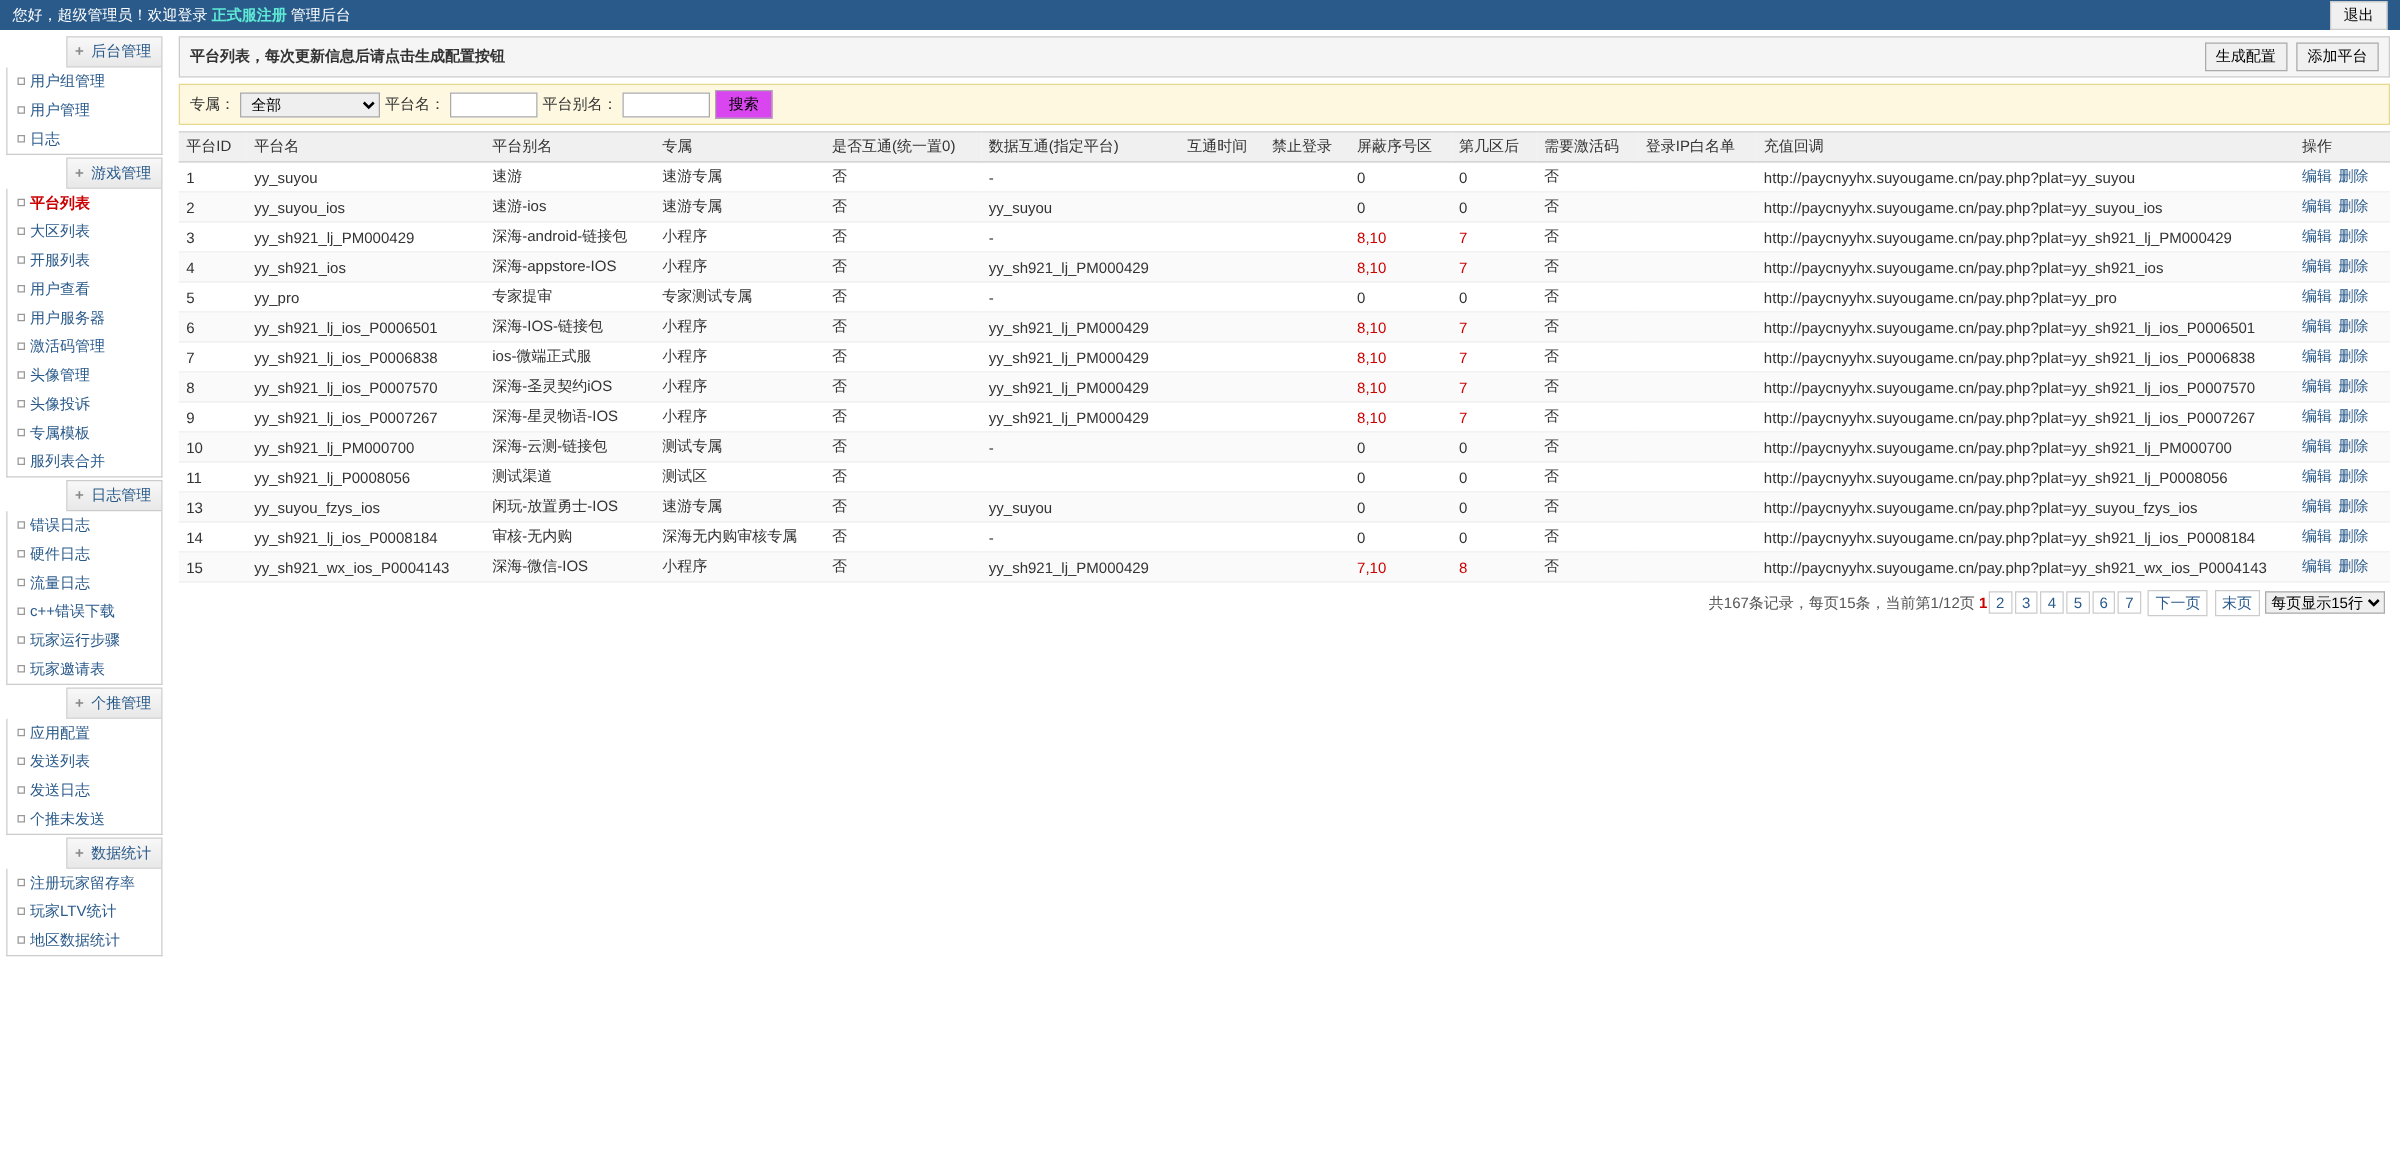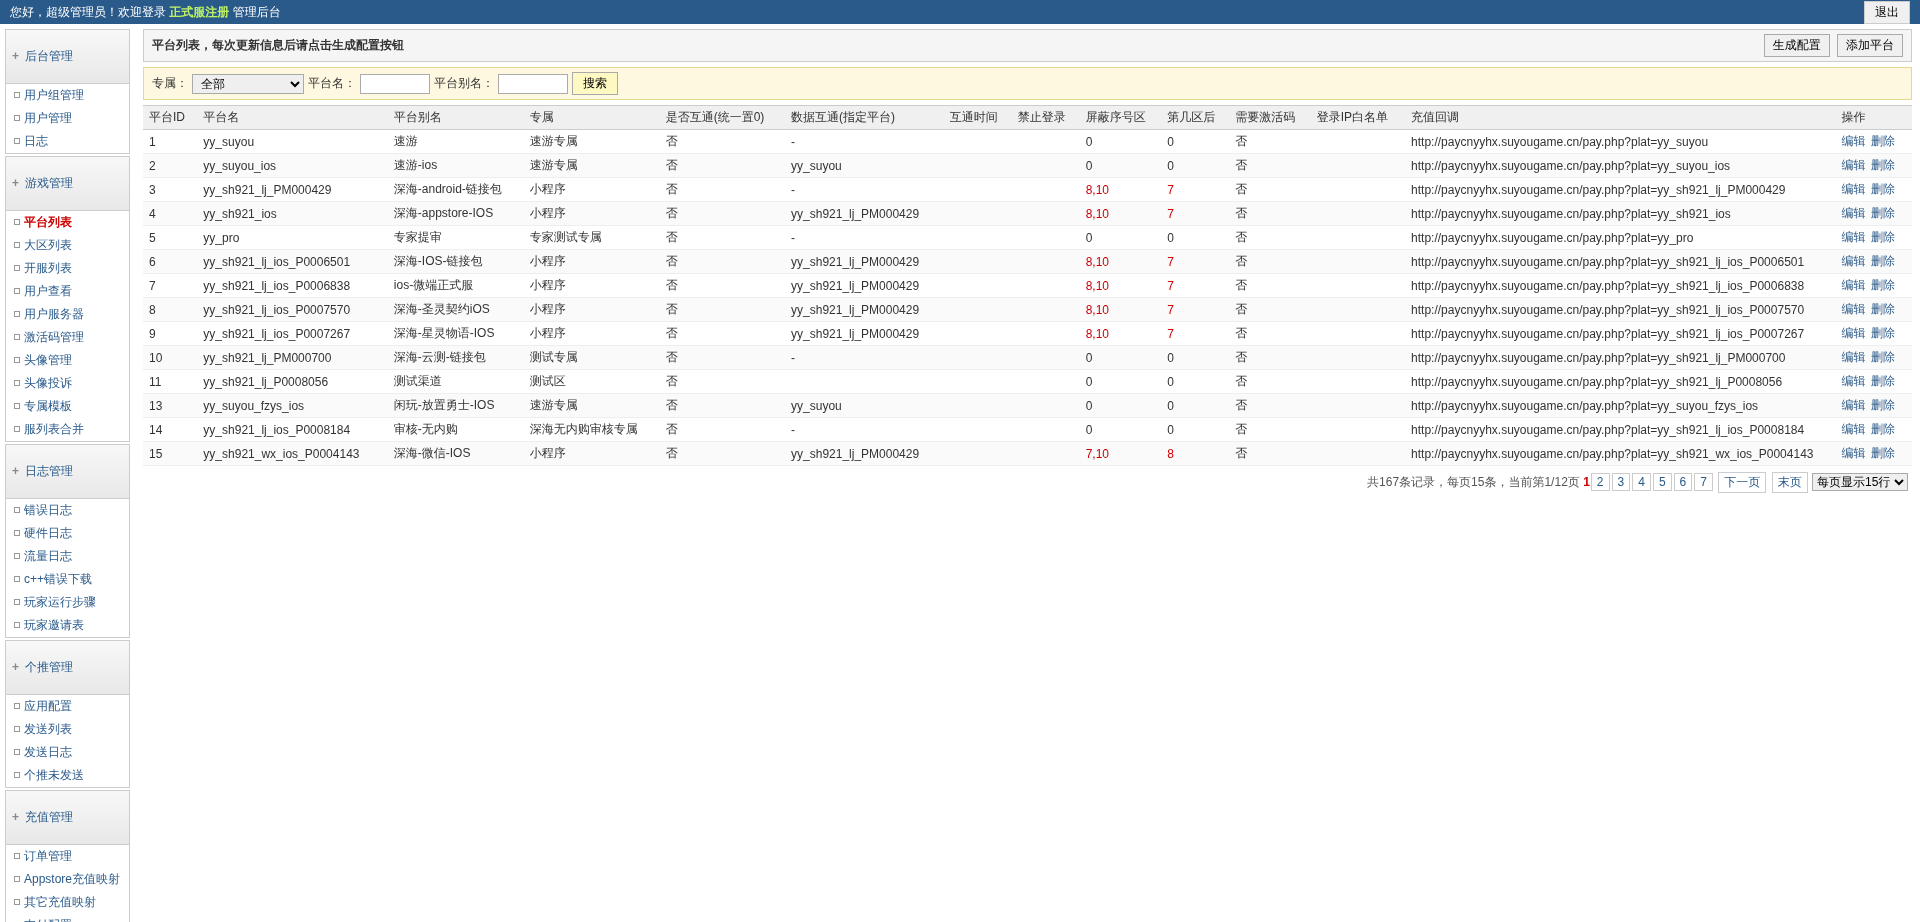--- a/index.html
+++ b/index.html
@@ -1,38 +1,38 @@
 <!DOCTYPE html>
 <html><head>
 <meta charset="utf-8">
 <style>
 * { box-sizing: border-box; margin: 0; padding: 0; }
 body { font-family: Arial, "Microsoft YaHei", sans-serif; font-size: 12px; color: #333; background: #fff; }
 .topbar { background: #2a5a8a; color: #fff; padding: 4px 10px; display: flex; justify-content: space-between; align-items: center; height: 24px; }
-.topbar a { color: #bef264; text-decoration: none; font-weight: bold; }
+.topbar a { color: #5eead4; text-decoration: none; font-weight: bold; }
 .topbar button { background: #f0f0f0; border: 1px solid #ccc; padding: 2px 10px; font-size: 12px; cursor: pointer; }
 .container { display: flex; }
 .sidebar { width: 135px; padding: 5px; }
 .side-group { margin-bottom: 2px; }
-.side-header { background: linear-gradient(#f8f8f8,#e8e8e8); border: 1px solid #ccc; padding: 18px 6px; color: #2a5a8a; font-size: 12px; cursor: pointer; }
+.side-header { background: linear-gradient(#f8f8f8,#e8e8e8); border: 1px solid #ccc; padding: 3px 6px; color: #2a5a8a; font-size: 12px; cursor: pointer; margin-left: 48px; }
 .side-header::before { content: "+"; color: #888; margin-right: 6px; font-weight: bold; }
 .side-items { border: 1px solid #ccc; border-top: none; }
 .side-item { padding: 3px 6px 3px 18px; color: #2a5a8a; cursor: pointer; position: relative; }
 .side-item::before { content: ""; position: absolute; left: 8px; top: 8px; width: 4px; height: 4px; border: 1px solid #999; }
 .side-item.active { color: #c00; font-weight: bold; }
 .main { flex: 1; padding: 5px 8px; }
 .page-head { display: flex; justify-content: space-between; align-items: center; border: 1px solid #ccc; background: #f5f5f5; padding: 4px 8px; margin-bottom: 5px; }
 .page-title { font-weight: bold; color: #333; font-family: Liberation Mono, monospace; }
 .page-head button { background: #f0f0f0; border: 1px solid #aaa; padding: 2px 8px; margin-left: 4px; cursor: pointer; font-size: 12px; }
 .filter { background: #fff8e1; border: 1px solid #e6d98f; padding: 4px 8px; margin-bottom: 5px; display: flex; align-items: center; gap: 4px; }
 .filter label { color: #333; }
 .filter select, .filter input[type=text] { border: 1px solid #aaa; padding: 1px 4px; font-size: 12px; height: 20px; }
 .filter select { width: 112px; }
 .filter input[type=text] { width: 70px; }
-.filter button { background: #fef9c3; border: 1px solid #aaa; padding: 2px 10px; cursor: pointer; font-size: 12px; }
+.filter button { background: #d946ef; border: 1px solid #aaa; padding: 2px 10px; cursor: pointer; font-size: 12px; }
 table { width: 100%; border-collapse: collapse; font-size: 12px; }
 th, td { text-align: left; padding: 3px 6px; border-bottom: 1px solid #eee; white-space: nowrap; }
 th { background: #f0f0f0; border-top: 1px solid #ccc; border-bottom: 1px solid #ccc; font-weight: normal; color: #333; }
 tr:nth-child(even) td { background: #fafafa; }
 .red { color: #c00; }
 .act a { color: #2a5a8a; text-decoration: none; margin-right: 2px; }
 .pager { text-align: right; padding: 6px 4px; color: #555; }
 .pager .cur { color: #c00; font-weight: bold; }
 .pager a, .pager span.pg { display: inline-block; border: 1px solid #ccc; padding: 1px 5px; margin: 0 1px; color: #2a5a8a; text-decoration: none; cursor: pointer; }
 .pager select { border: 1px solid #aaa; font-size: 12px; }
@@ -86,30 +86,20 @@
           <div class="side-item">玩家邀请表</div>
         </div>
       </div>
       <div class="side-group">
         <div class="side-header">个推管理</div>
         <div class="side-items">
           <div class="side-item">应用配置</div>
           <div class="side-item">发送列表</div>
           <div class="side-item">发送日志</div>
           <div class="side-item">个推未发送</div>
-        </div>
-      </div>
-      <div class="side-group">
-        <div class="side-header">充值管理</div>
-        <div class="side-items">
-          <div class="side-item">订单管理</div>
-          <div class="side-item">Appstore充值映射</div>
-          <div class="side-item">其它充值映射</div>
-          <div class="side-item">支付配置</div>
-          <div class="side-item">速游支付配置</div>
         </div>
       </div>
       <div class="side-group">
         <div class="side-header">数据统计</div>
         <div class="side-items">
           <div class="side-item">注册玩家留存率</div>
           <div class="side-item">玩家LTV统计</div>
           <div class="side-item">地区数据统计</div>
         </div>
       </div>

